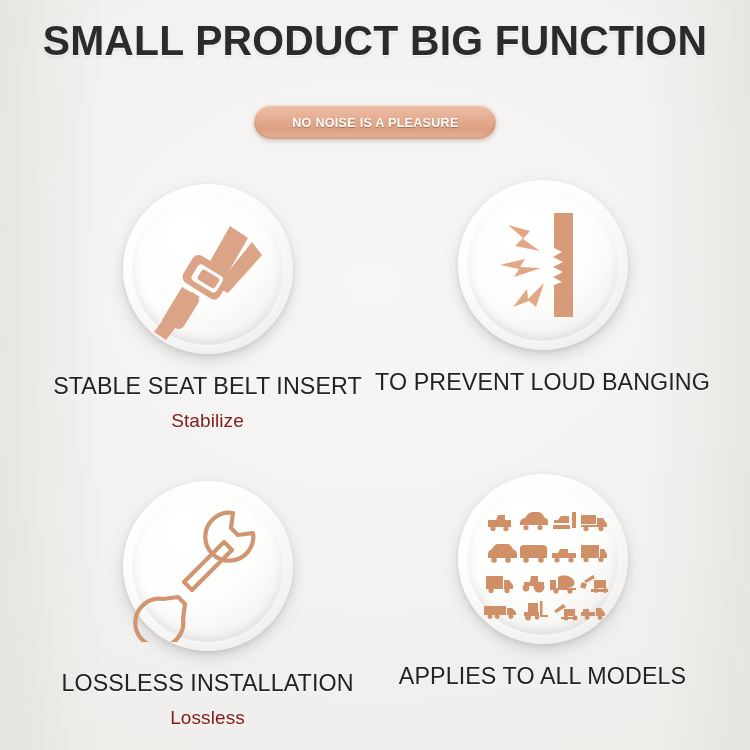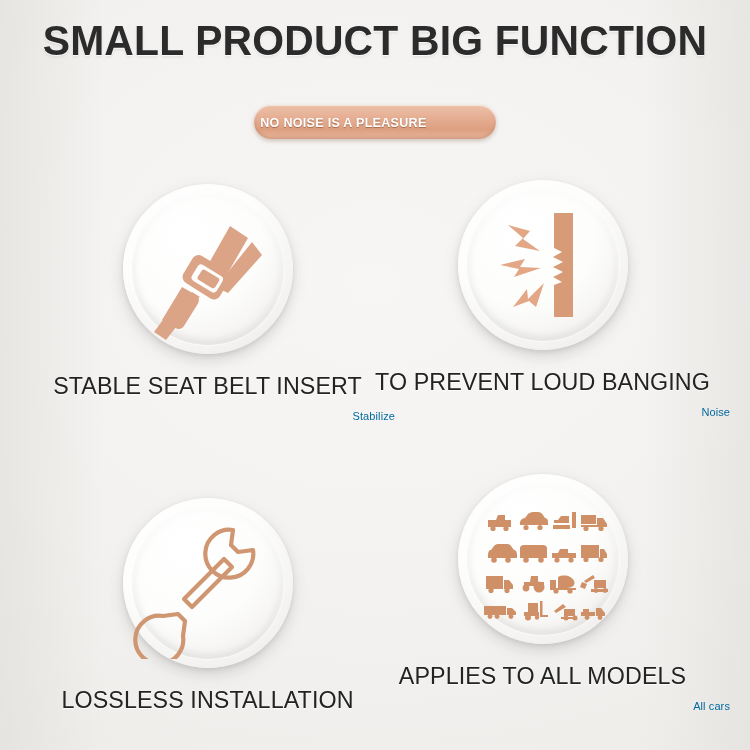--- a/index.html
+++ b/index.html
@@ -33,34 +33,34 @@
     white-space:nowrap;
   }
 
   .pill{
     position:absolute;top:105px;left:50%;transform:translateX(-50%);
     width:242px;height:34px;border-radius:17px;
     background:linear-gradient(180deg,#edc1a9 0%,#e5ad92 40%,#dd9f80 72%,#e8b79e 100%);
     box-shadow:0 2px 4px rgba(120,80,55,.30),
                inset 0 1px 1px rgba(255,255,255,.65),
                inset 0 -2px 3px rgba(160,100,70,.28);
-    display:flex;align-items:center;justify-content:flex-start;
+    display:flex;align-items:center;justify-content:center;
   }
   .pill span{
     font-size:13.5px;font-weight:bold;color:#ffffff;letter-spacing:.3px;
     transform:scaleX(.93);white-space:nowrap;
     text-shadow:0 1px 1px rgba(140,85,58,.75);
   }
 
   
   .grid{position:absolute;top:168px;left:0;width:750px;}
   .cell{position:absolute;width:375px;text-align:center;}
   .cell.c0{left:20px;  top:16px;}
   .cell.c1{left:355px; top:12px;}
-  .cell.c2{left:20px;  top:330px;}
+  .cell.c2{left:20px;  top:313px;}
   .cell.c3{left:355px; top:306px;}
 
   
   .disc{
     position:relative;width:170px;height:170px;margin:0 auto;border-radius:50%;
     background:
       radial-gradient(circle at 38% 30%, #ffffff 0%, #fdfdfc 46%, #f3f2f0 74%, #e4e3e0 100%);
     box-shadow:
       0 6px 14px rgba(120,120,118,.26),
       0 2px 4px rgba(120,120,118,.16);
@@ -85,21 +85,21 @@
   }
   .disc svg{position:absolute;inset:9px;width:152px;height:152px;z-index:2;}
 
   
   .cap-main{
     margin-top:19px;font-size:23.5px;color:#232323;letter-spacing:.1px;
     white-space:nowrap;transform:scaleX(.99);
     text-shadow:0 1px 0 rgba(255,255,255,.85);
   }
   .cap-sub{
-    margin-top:10px;font-size:11px;color:#0369a1;letter-spacing:.1px;text-align:right;
+    margin-top:10px;font-size:19px;color:#7f1d1d;letter-spacing:.1px;
   }
 </style>
 </head>
 <body>
 
 <div class="page">
 
   <div class="title">SMALL PRODUCT BIG FUNCTION</div>
 
   <div class="pill">
@@ -143,37 +143,37 @@
             <path d="M33 76 L58 70 L53 78 L74 79 L47 88 L52 80 Z"></path>
 
             <path d="M46 118 L60 100 L61 110 L77 94 L69 118 L62 112 Z"></path>
           </g>
 
           <path d="M87 24 L106 24 L106 128 L87 128 L87 96
                    L95 93 L86 88 L96 83 L86 78 L96 73 L86 68 L95 63 L87 59 Z" fill="#d89b78"></path>
         </svg>
       </div>
       <div class="cap-main">TO PREVENT LOUD BANGING</div>
-      <div class="cap-sub">Noise</div>
     </div>
 
     <div class="cell c2">
       <div class="disc">
         <svg viewBox="0 0 152 152">
           <g fill="none" stroke="#cf9671" stroke-width="4.2" stroke-linejoin="round" stroke-linecap="round">
 
             <path d="M101 23 a24 24 0 1 0 20 20 l-15 2 -7 -7 Z"></path>
 
             <path d="M51 129 a24 24 0 1 1 -20 -20 l15 -2 7 7 Z"></path>
 
             <path d="M92 52 L100 60 L60 100 L52 92 Z"></path>
           </g>
         </svg>
       </div>
       <div class="cap-main">LOSSLESS INSTALLATION</div>
+      <div class="cap-sub">Lossless</div>
     </div>
 
     <div class="cell c3">
       <div class="disc">
         <svg viewBox="0 0 152 152">
           <g fill="#cf9068">
 
             <g transform="translate(20,28)">
               <path d="M1 9 h8 l2 -5 h7 v5 h6 v7 H1 Z"></path>
               <circle cx="6" cy="17.5" r="2.6"></circle>
@@ -274,17 +274,16 @@
               <path d="M0 9 h14 v4 H0 Z"></path>
               <path d="M15 5 h5 l4 5 v3 h-9 Z"></path>
               <path d="M2 6 h6 v3 H2 Z"></path>
               <circle cx="6" cy="14.5" r="2.4"></circle>
                 <circle cx="19" cy="14.5" r="2.4"></circle>
             </g>
           </g>
         </svg>
       </div>
       <div class="cap-main">APPLIES TO ALL MODELS</div>
-      <div class="cap-sub">All cars</div>
     </div>
 
   </div>
 </div>
 
 </body></html>

